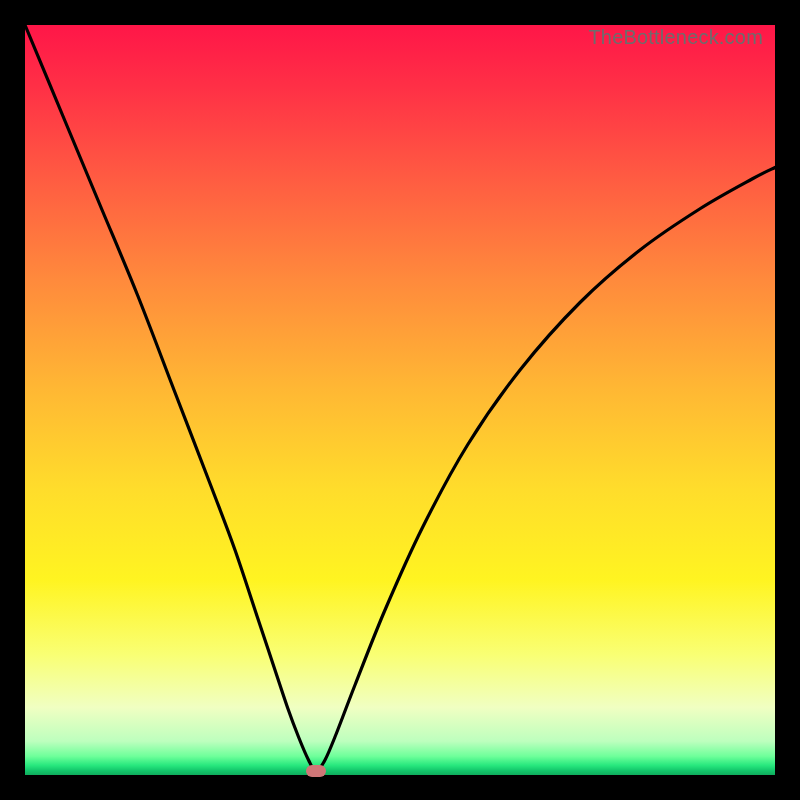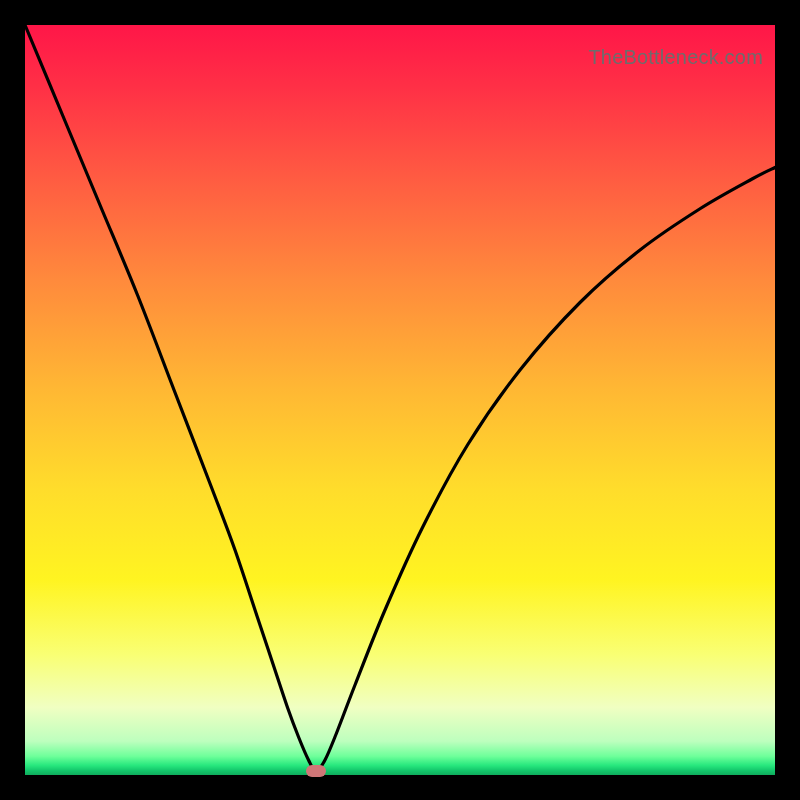--- a/index.html
+++ b/index.html
@@ -30,21 +30,21 @@
       #f0ffc2 91%,
       #bdffbe 95.5%,
       #6eff9a 97.5%,
       #28e87e 98.7%,
       #13c76b 99.4%,
       #0fac5d 100%
     );
   }
   .watermark {
     position: absolute;
-    top: 21px;
+    top: 1px;
     right: 12px;
     color: #6d6d6d;
     font-size: 20px;
     font-weight: 500;
     letter-spacing: 0.2px;
     user-select: none;
   }
   svg.curve {
     position: absolute;
     left: 0;

